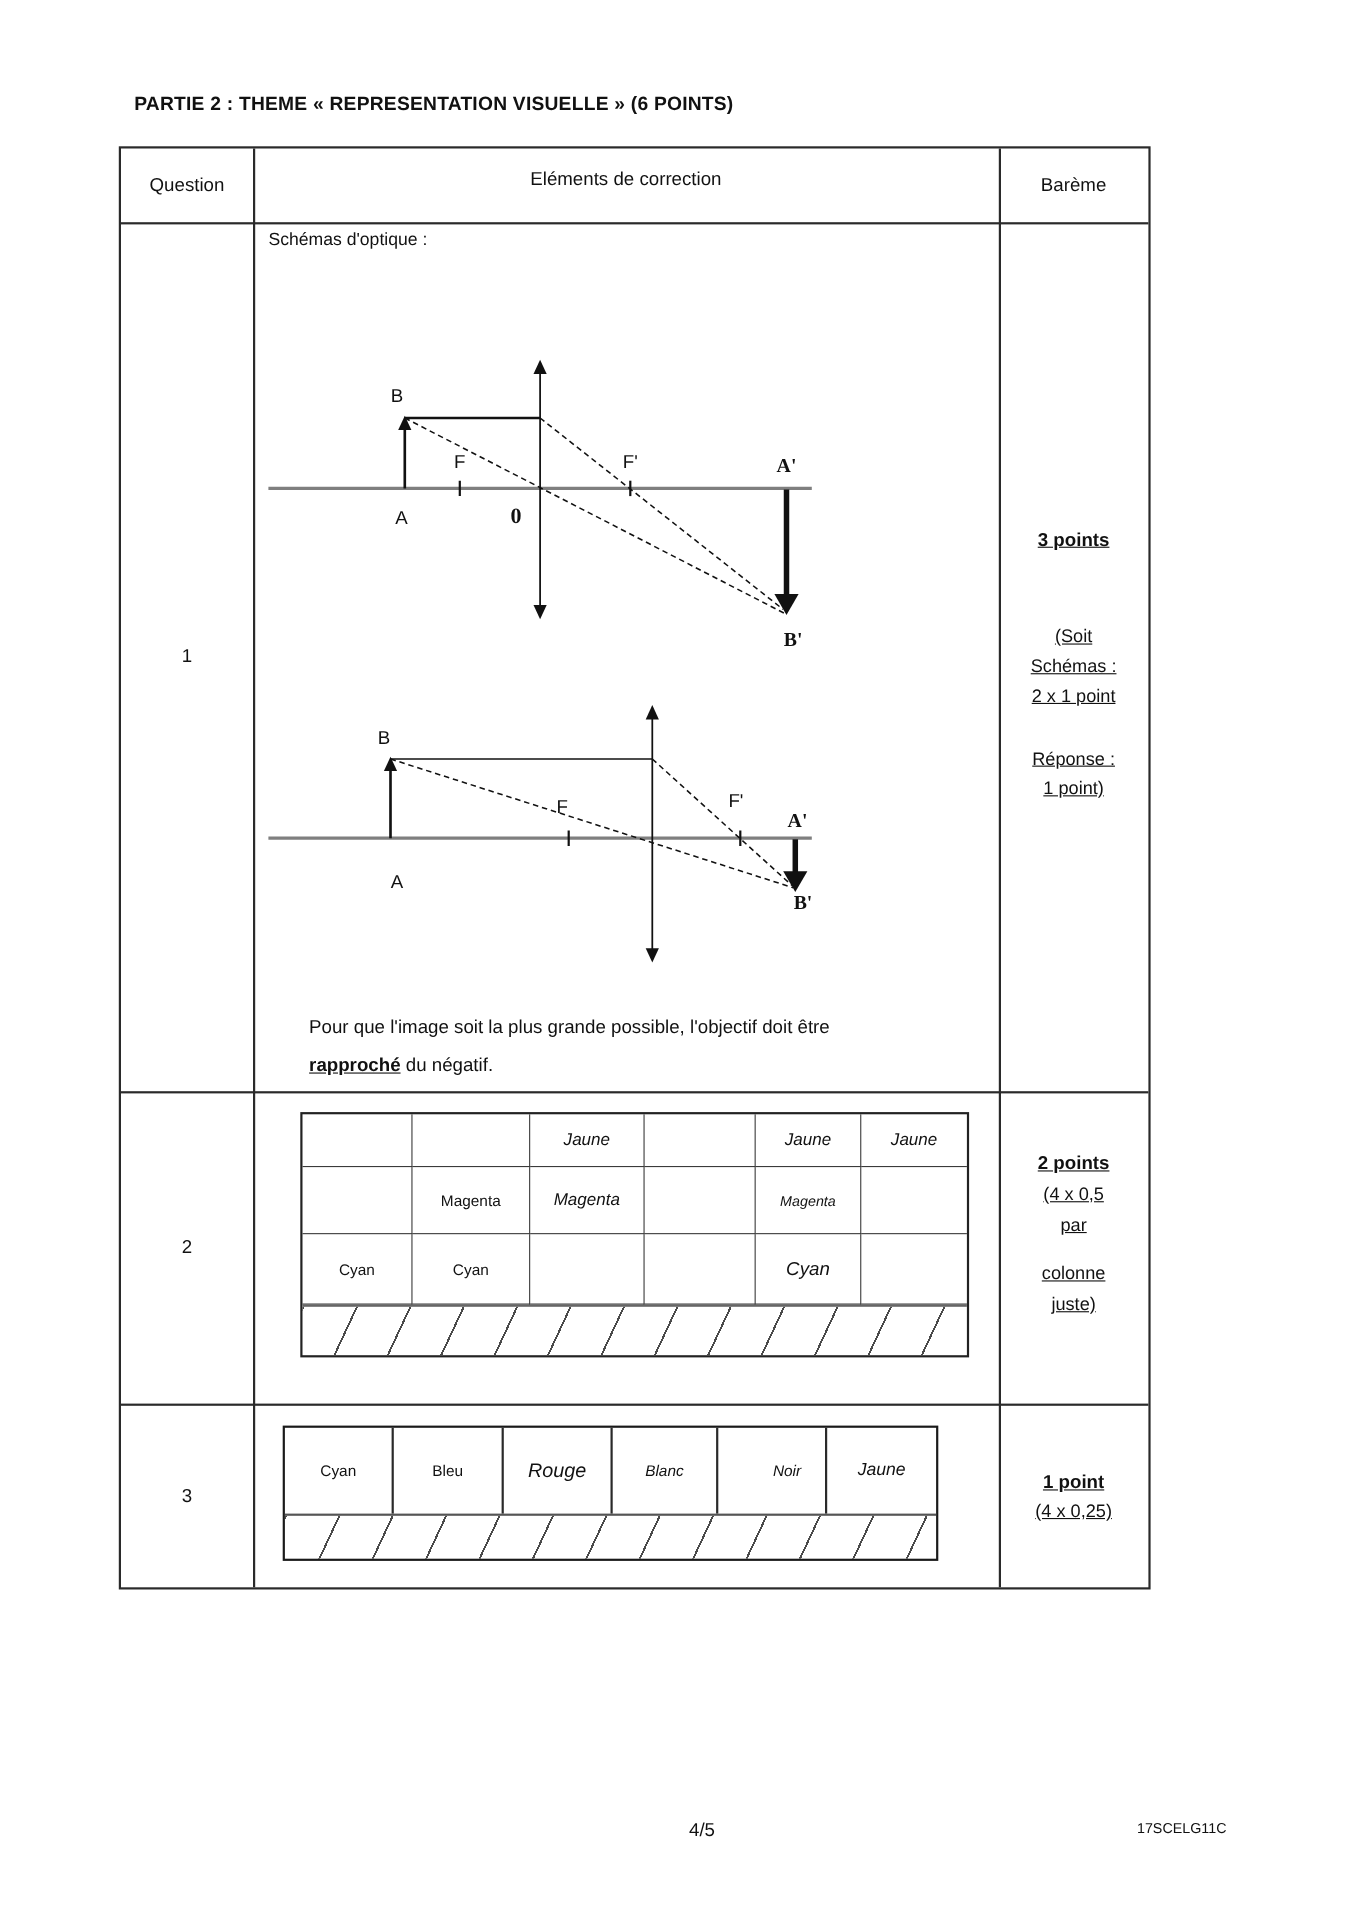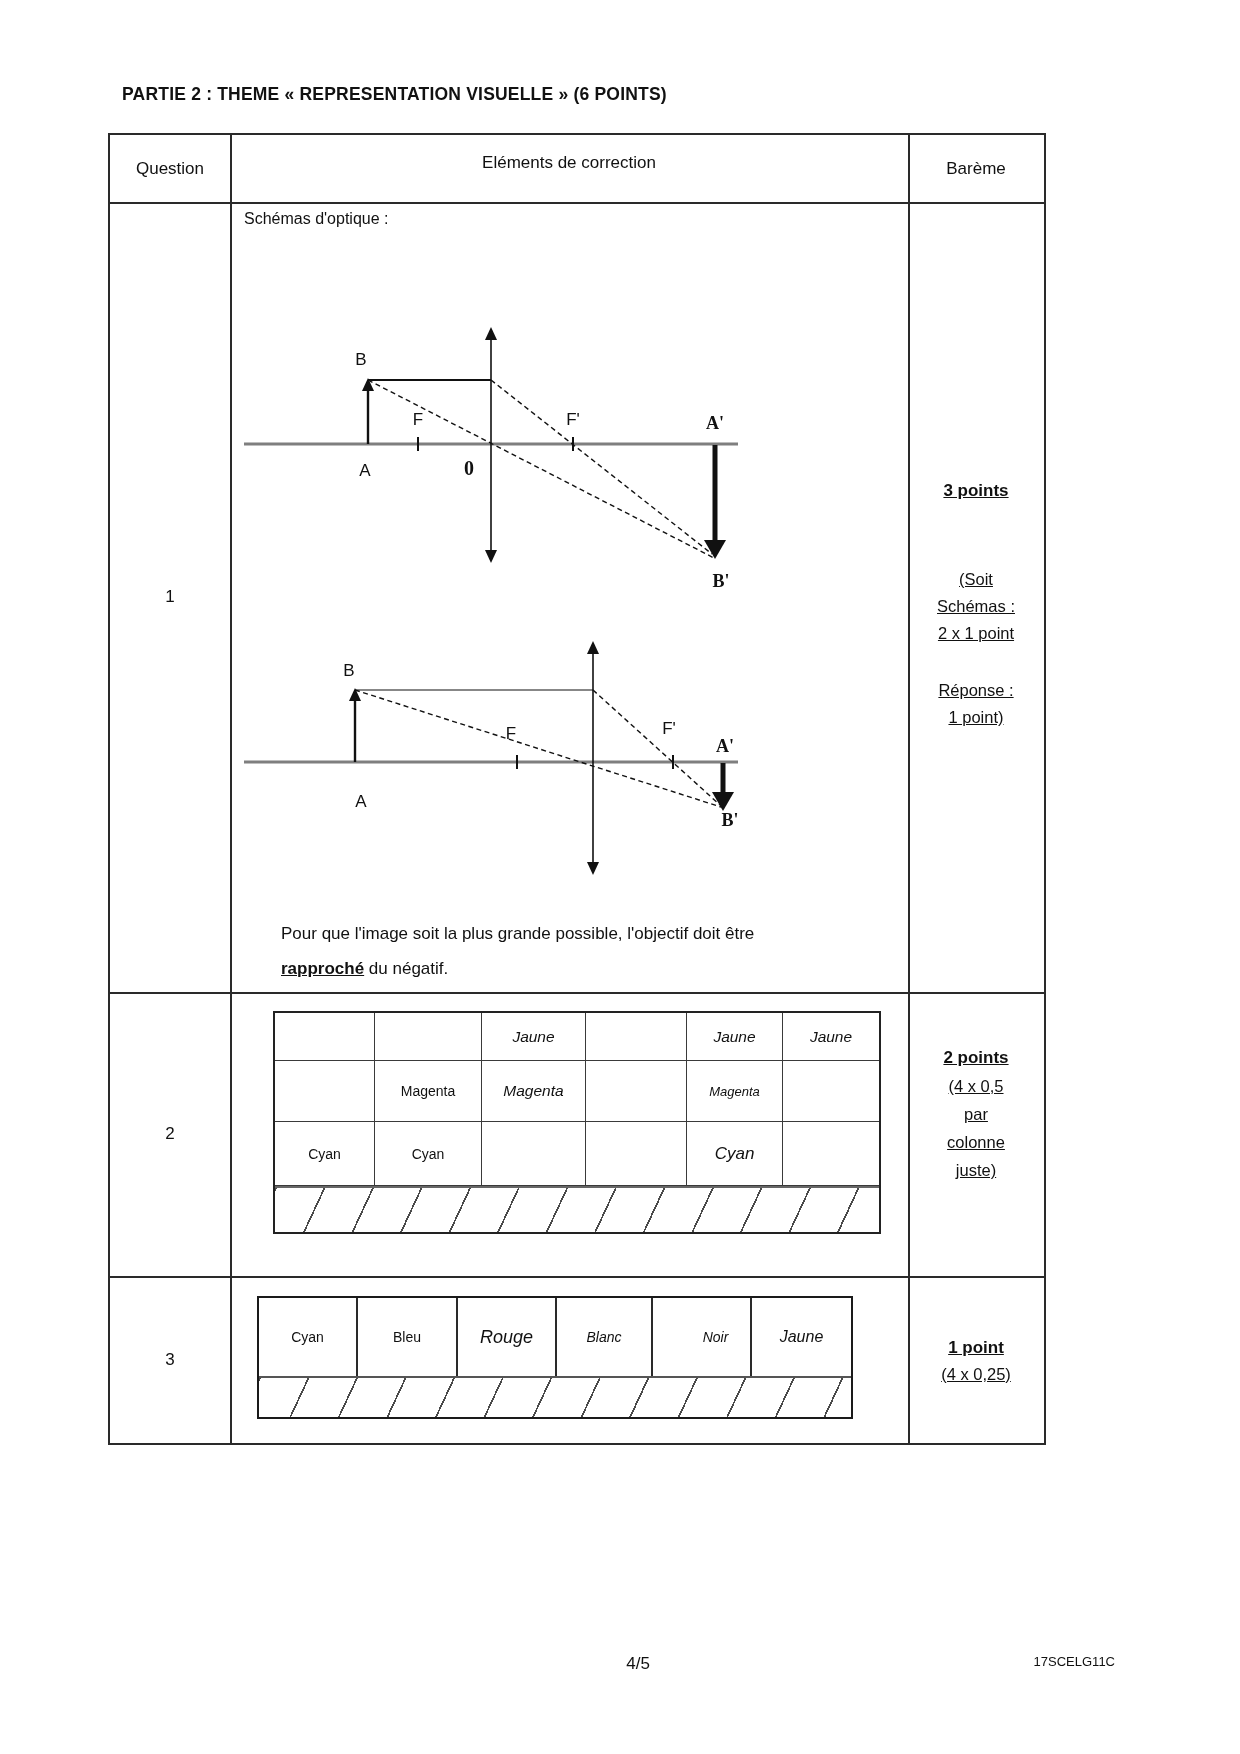--- a/index.html
+++ b/index.html
@@ -166,21 +166,21 @@
         <div class="g2cell ital-lg" style="width:96px;">Cyan</div>
         <div class="g2cell" style="width:96px;"></div>
       </div>
       <div class="hatch" style="height:44px;border-top:2px solid #666;"></div>
     </div>
 
     <div class="bareme" style="left:796px;top:909px;width:140px;">
       <div class="main ln" style="line-height:28px;">2 points</div>
       <div class="ln" style="line-height:28px;">(4 x 0,5</div>
       <div class="ln" style="line-height:28px;">par</div>
-      <div class="ln" style="line-height:28px;">colonne</div>
+      <div class="ln" style="line-height:28px;margin-top:16px;">colonne</div>
       <div class="ln" style="line-height:28px;">juste)</div>
     </div>
 
     <div class="grid3">
       <div class="g3row">
         <div class="g3cell" style="width:99px;">Cyan</div>
         <div class="g3cell" style="width:100px;">Bleu</div>
         <div class="g3cell ital-lg" style="width:99px;font-size:18px;">Rouge</div>
         <div class="g3cell ital-lg" style="width:96px;">Blanc</div>
         <div class="g3cell ital-lg" style="width:99px;padding-left:28px;">Noir</div>

